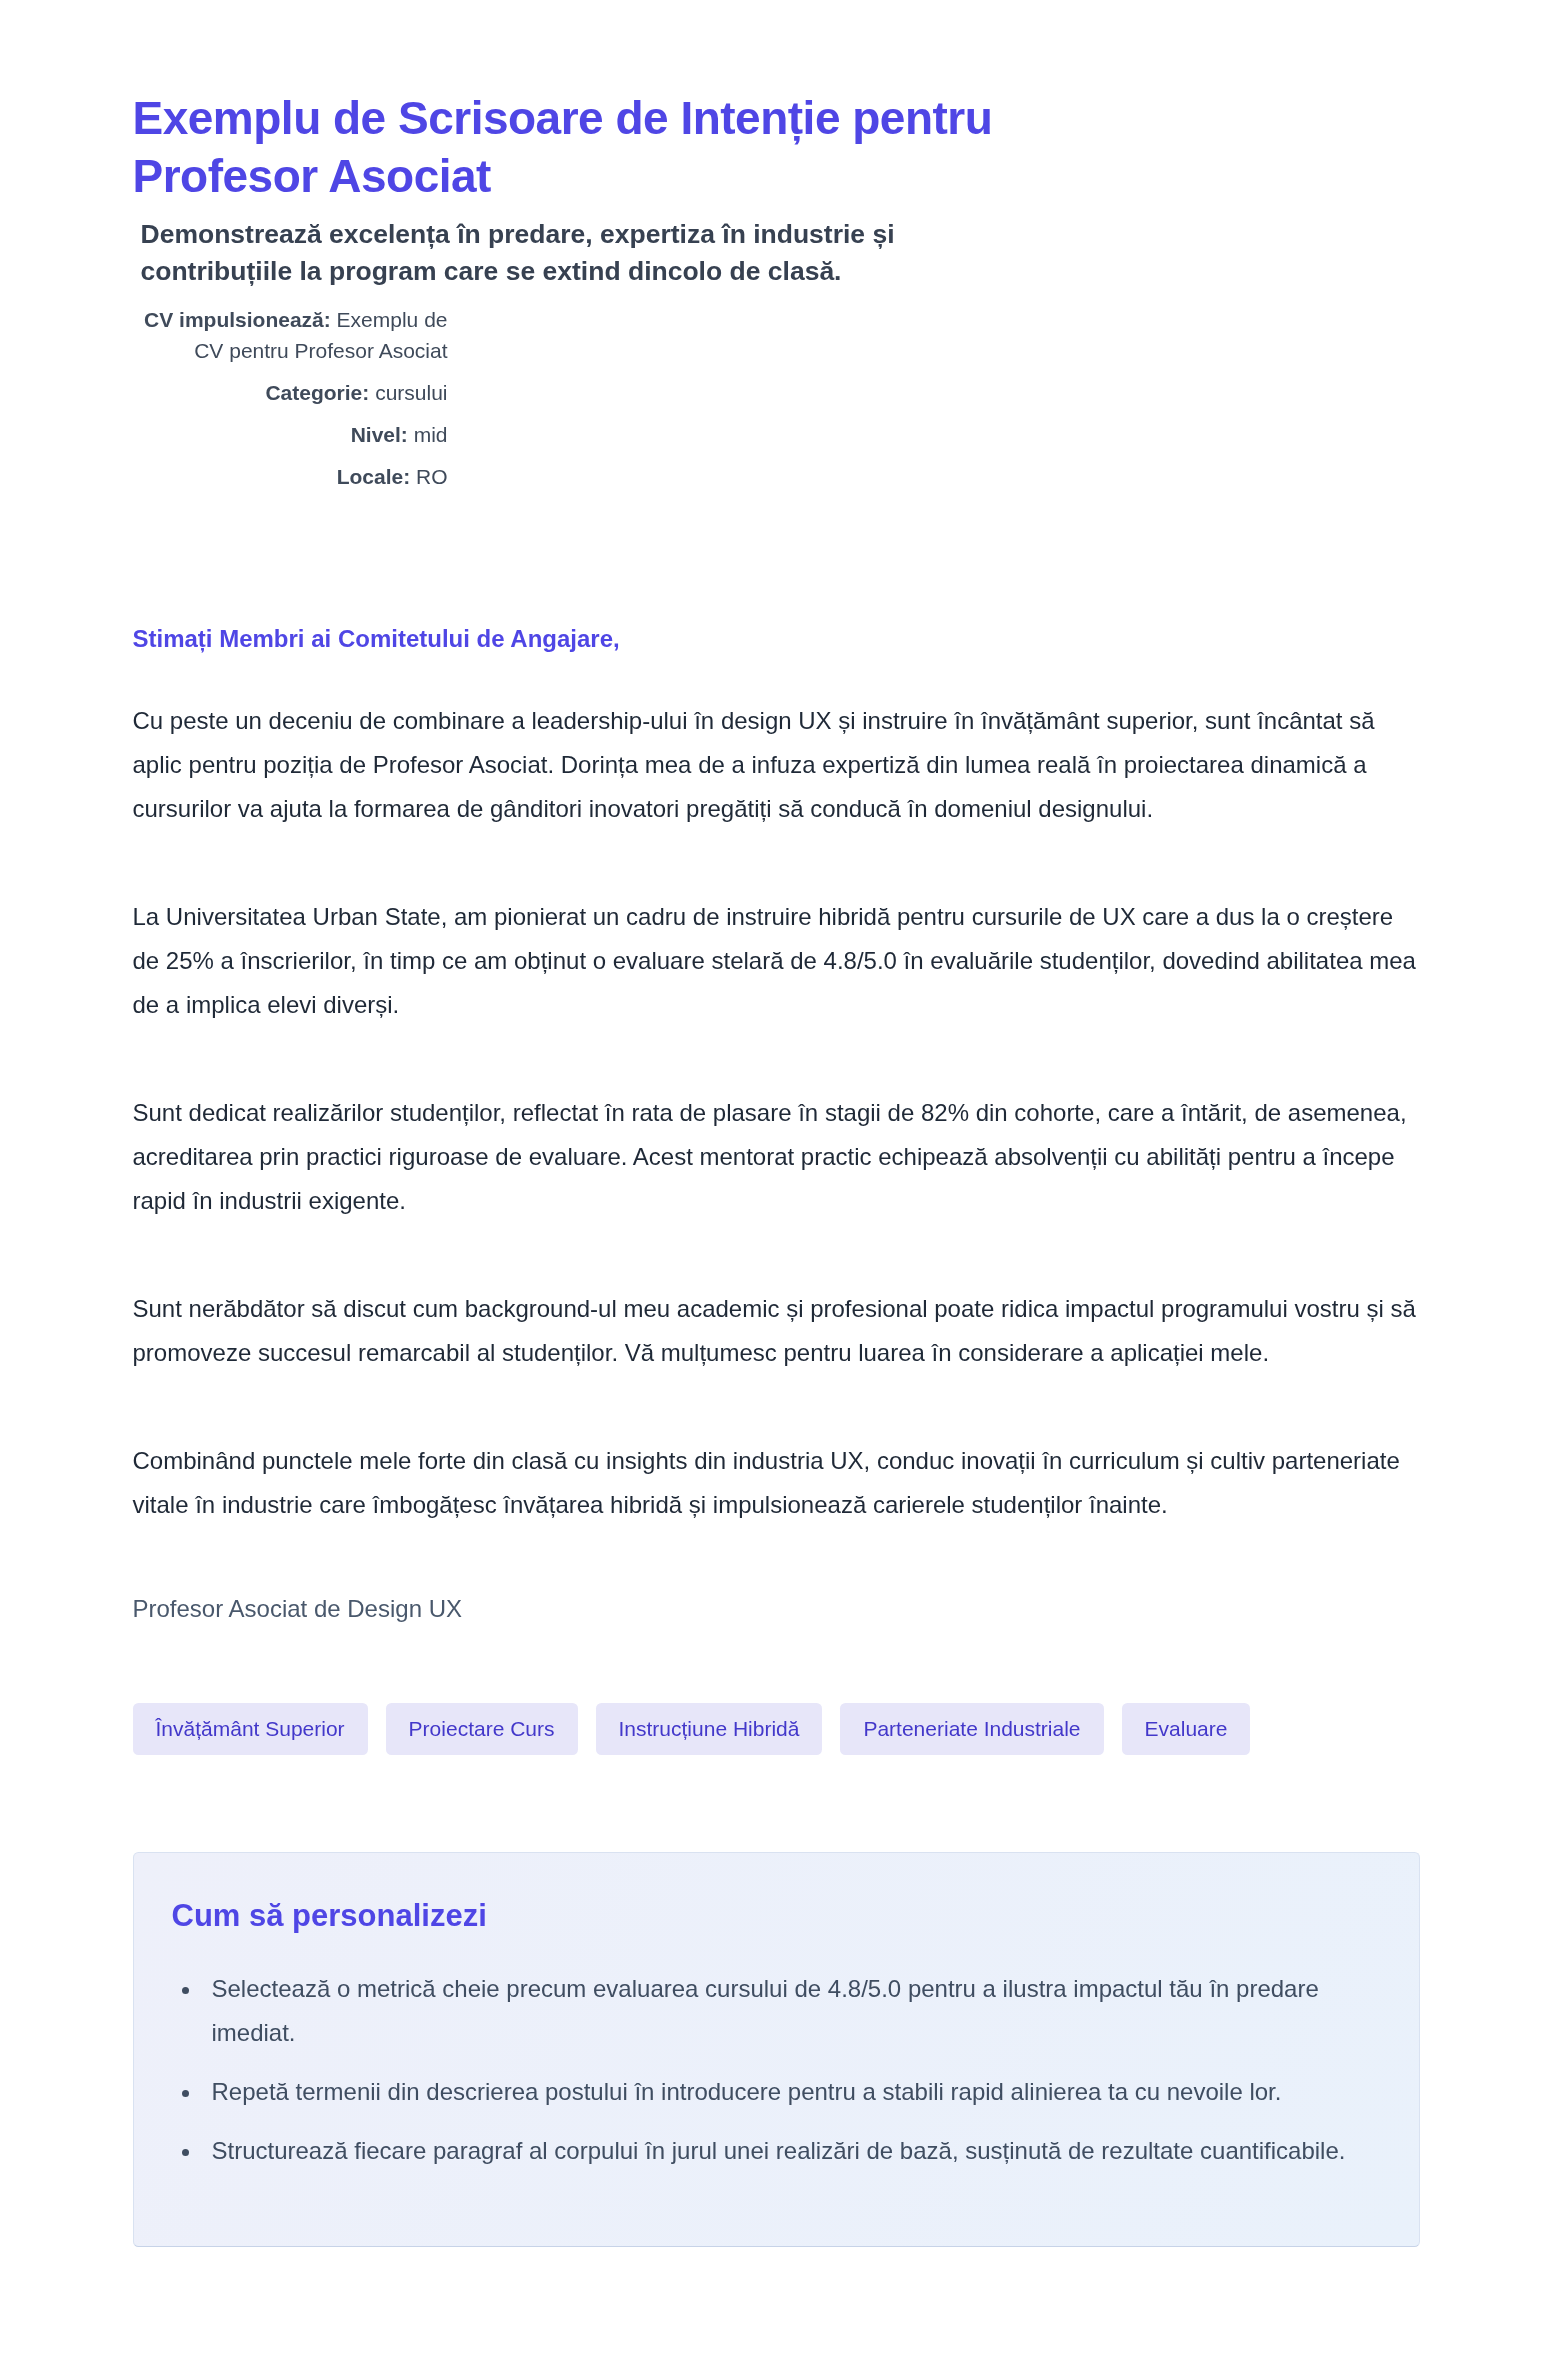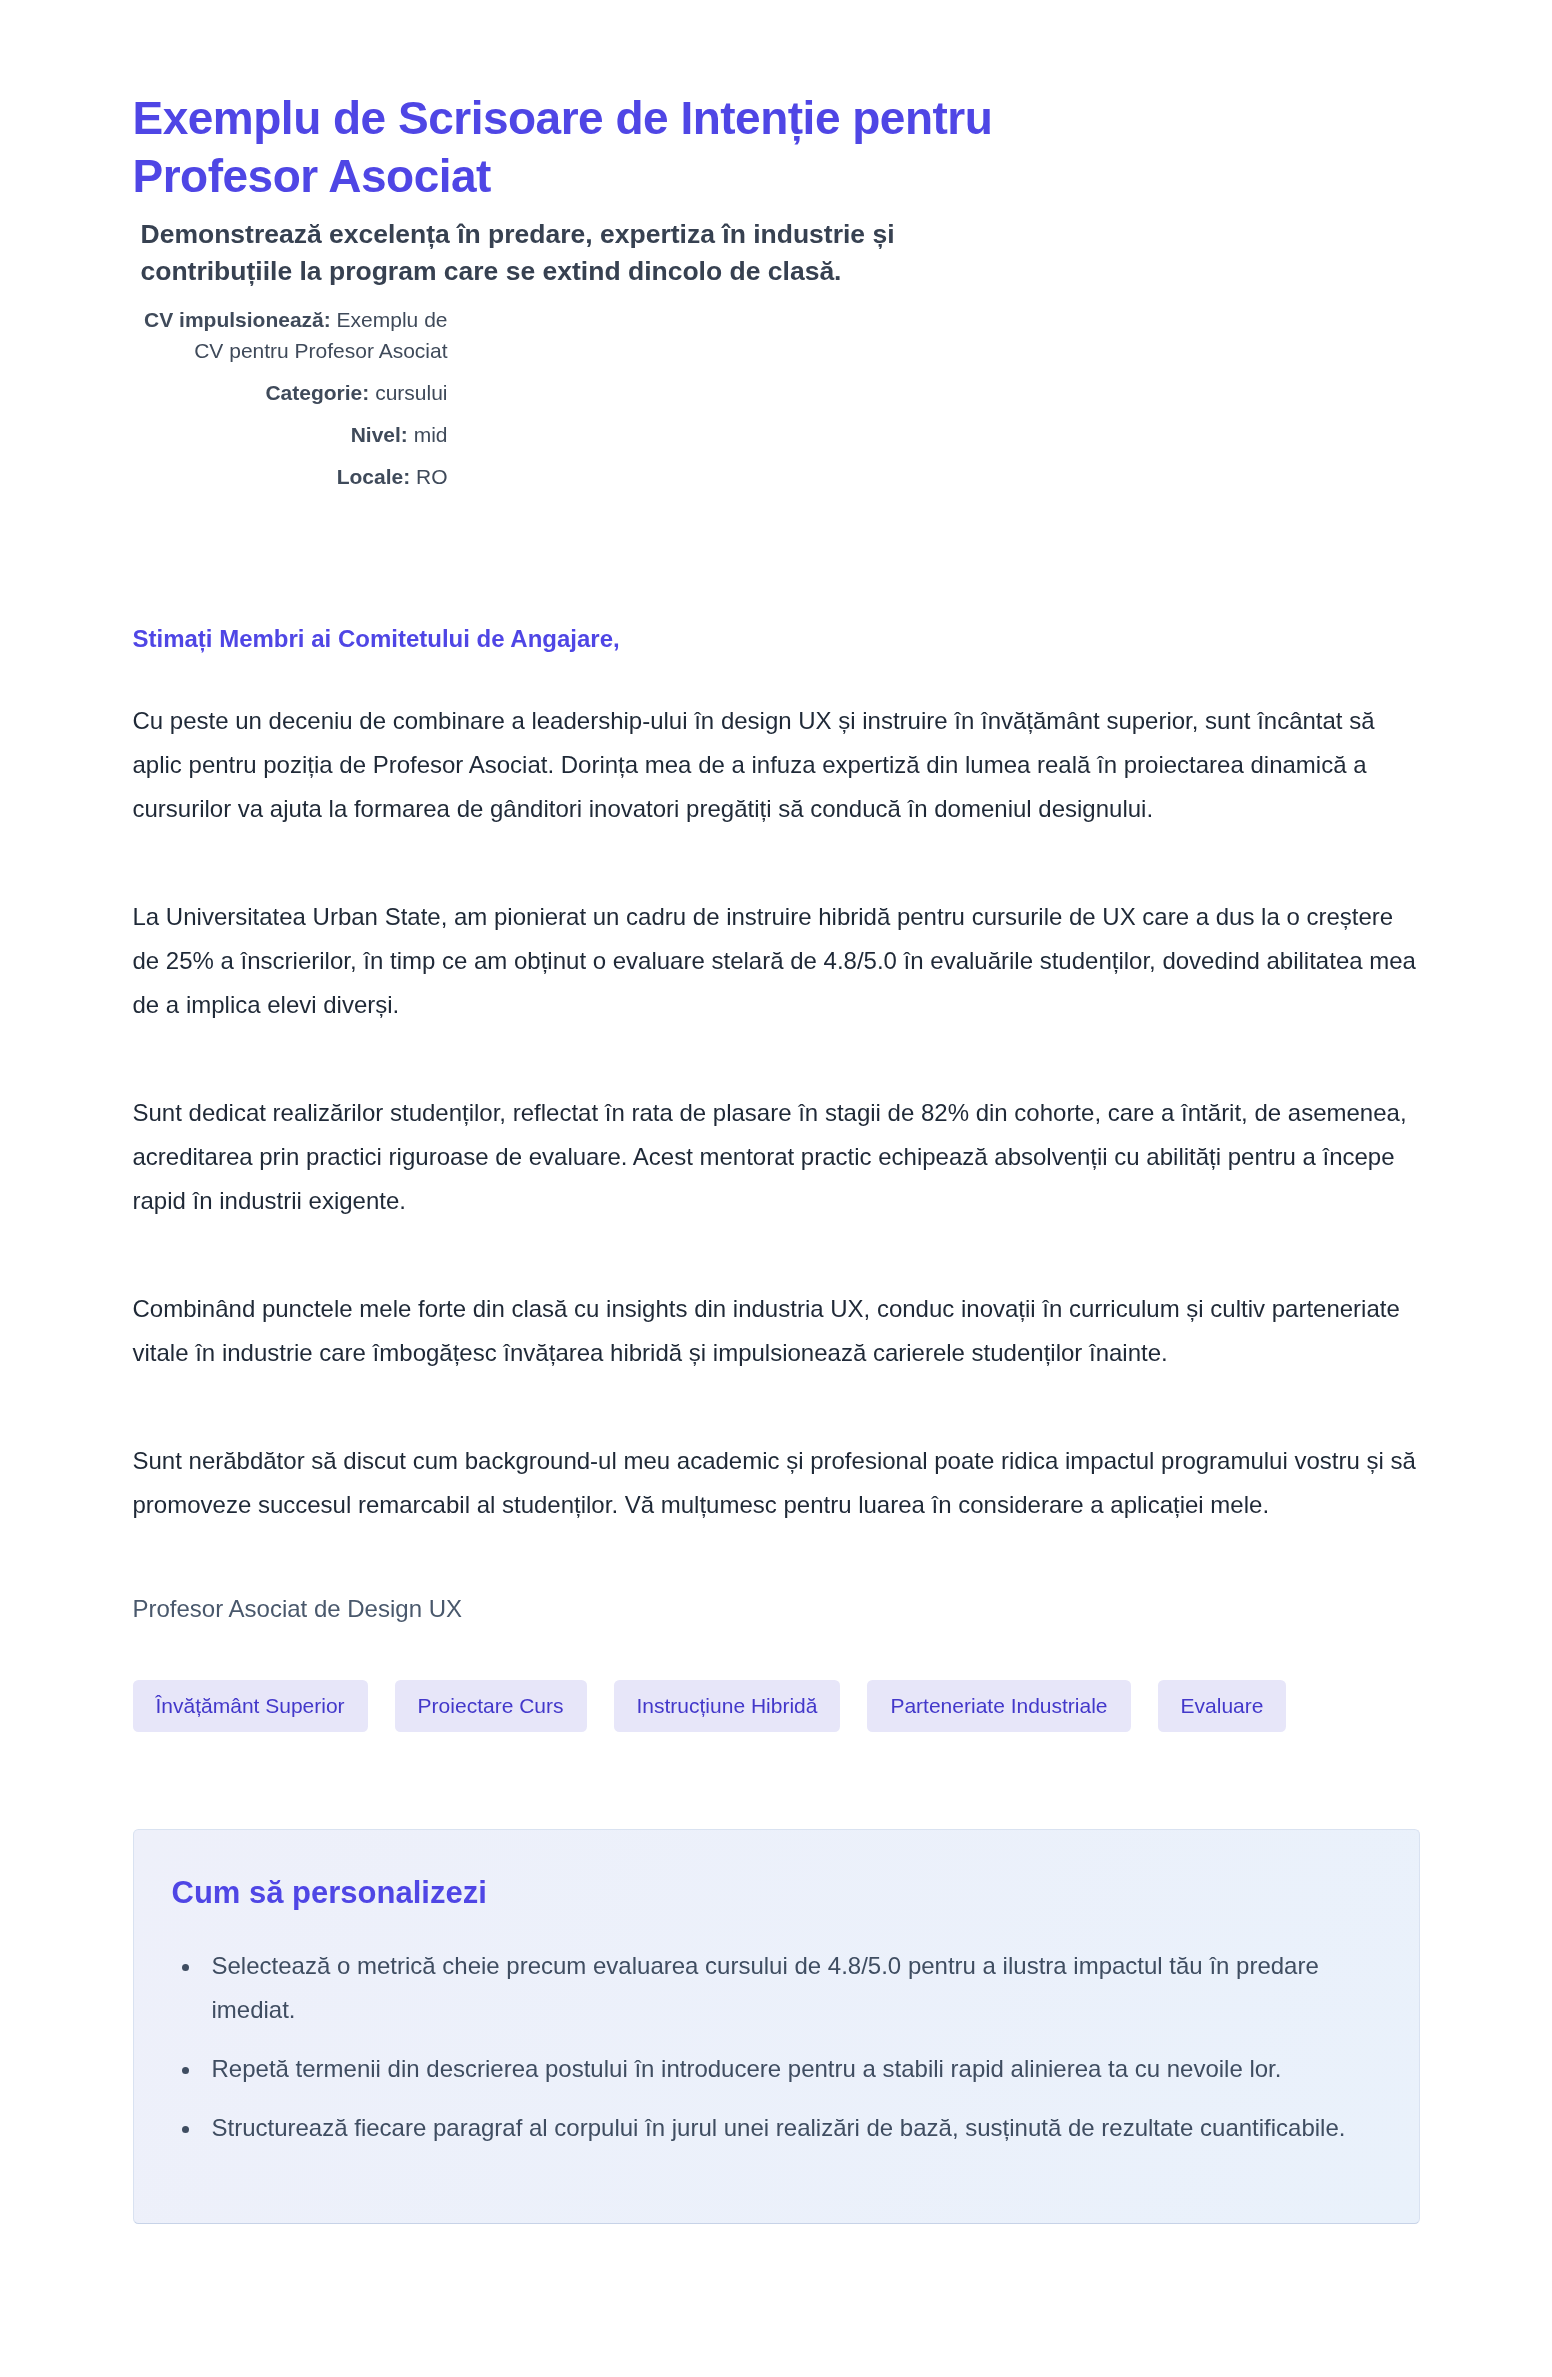--- a/index.html
+++ b/index.html
@@ -47,21 +47,21 @@
   .letter{margin-top:117px;}
   .salutation{
     margin:0 0 42px;
     font-size:24px;line-height:37px;font-weight:700;color:var(--accent);
   }
   .para{margin:0 0 64px;font-size:24px;line-height:44px;color:var(--body-text);}
   .sig-name{margin:95px 0 20px;font-size:24px;line-height:35px;font-weight:700;color:#111827;}
   .sig-role{margin:0;font-size:24px;line-height:35px;color:var(--muted-text);}
 
   
-  .tags{margin-top:54px;display:flex;flex-wrap:wrap;gap:27px;}
+  .tags{margin-top:77px;display:flex;flex-wrap:wrap;gap:18px;}
   .tag{
     display:inline-block;
     background:var(--tag-bg);color:var(--tag-text);
     font-size:21px;line-height:25.6px;font-weight:500;
     padding:13.7px 23px;border-radius:5.5px;
     text-decoration:none;cursor:pointer;
   }
 
   
   .tips{
@@ -109,22 +109,22 @@
         <span>RO</span>
       </div>
     </aside>
   </header>
 
   <section class="letter">
     <p class="salutation">Stimați Membri ai Comitetului de Angajare,</p>
     <p class="para">Cu peste un deceniu de combinare a leadership-ului în design UX și instruire în învățământ superior, sunt încântat să aplic pentru poziția de Profesor Asociat. Dorința mea de a infuza expertiză din lumea reală în proiectarea dinamică a cursurilor va ajuta la formarea de gânditori inovatori pregătiți să conducă în domeniul designului.</p>
     <p class="para">La Universitatea Urban State, am pionierat un cadru de instruire hibridă pentru cursurile de UX care a dus la o creștere de 25% a înscrierilor, în timp ce am obținut o evaluare stelară de 4.8/5.0 în evaluările studenților, dovedind abilitatea mea de a implica elevi diverși.</p>
     <p class="para">Sunt dedicat realizărilor studenților, reflectat în rata de plasare în stagii de 82% din cohorte, care a întărit, de asemenea, acreditarea prin practici riguroase de evaluare. Acest mentorat practic echipează absolvenții cu abilități pentru a începe rapid în industrii exigente.</p>
+    <p class="para">Sunt nerăbdător să discut cum background-ul meu academic și profesional poate ridica impactul programului vostru și să promoveze succesul remarcabil al studenților. Vă mulțumesc pentru luarea în considerare a aplicației mele.</p>
     <p class="para">Combinând punctele mele forte din clasă cu insights din industria UX, conduc inovații în curriculum și cultiv parteneriate vitale în industrie care îmbogățesc învățarea hibridă și impulsionează carierele studenților înainte.</p>
-    <p class="para">Sunt nerăbdător să discut cum background-ul meu academic și profesional poate ridica impactul programului vostru și să promoveze succesul remarcabil al studenților. Vă mulțumesc pentru luarea în considerare a aplicației mele.</p>
     <p class="sig-role">Profesor Asociat de Design UX</p>
   </section>
 
   <nav class="tags">
     <a class="tag">Învățământ Superior</a>
     <a class="tag">Proiectare Curs</a>
     <a class="tag">Instrucțiune Hibridă</a>
     <a class="tag">Parteneriate Industriale</a>
     <a class="tag">Evaluare</a>
   </nav>

